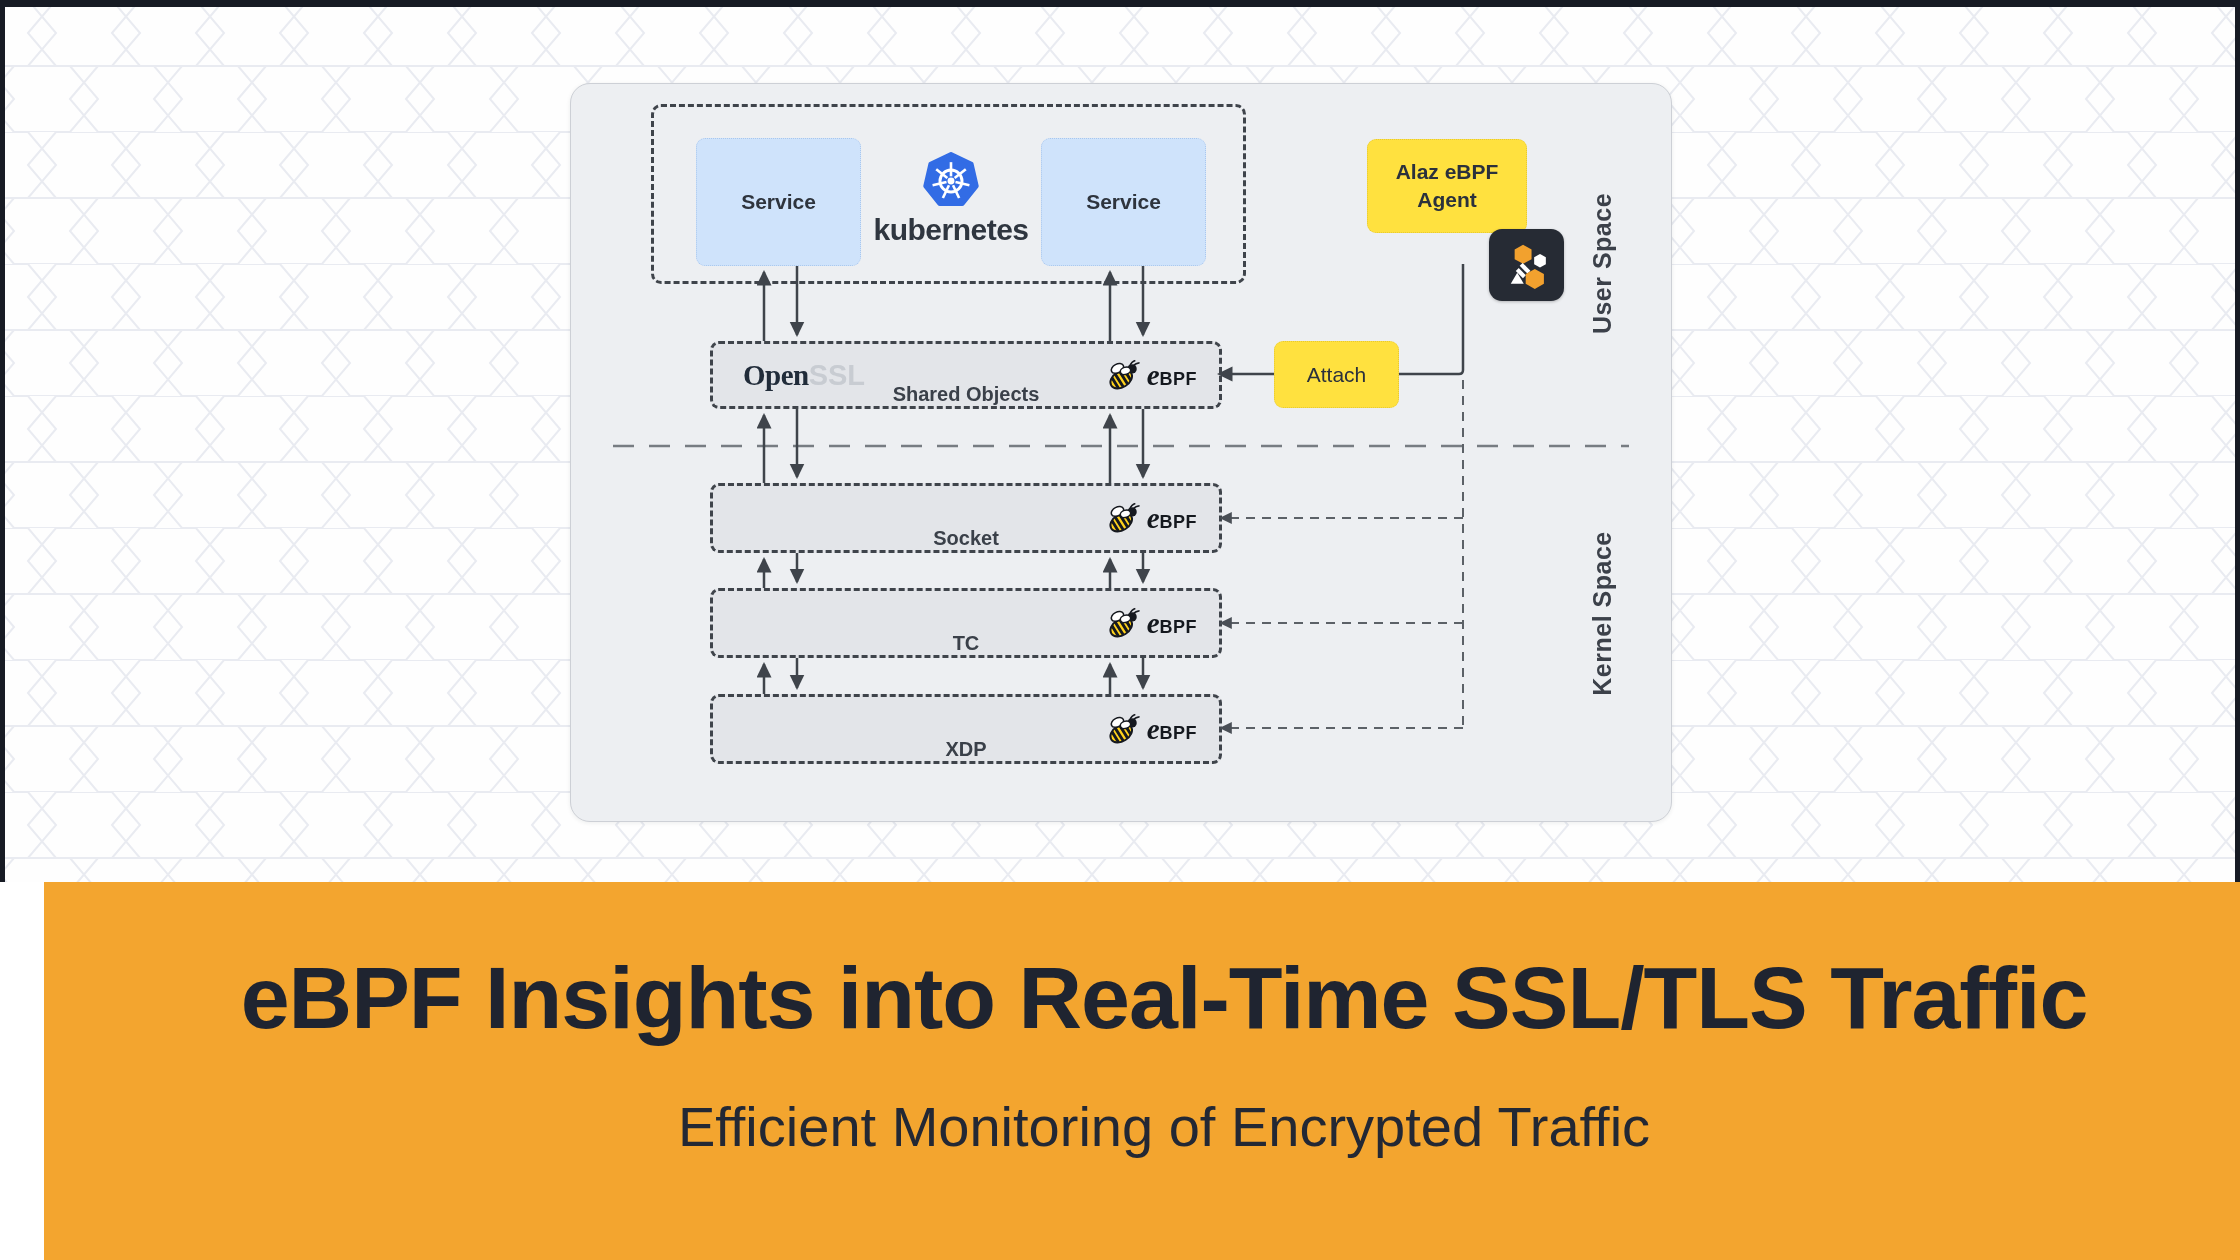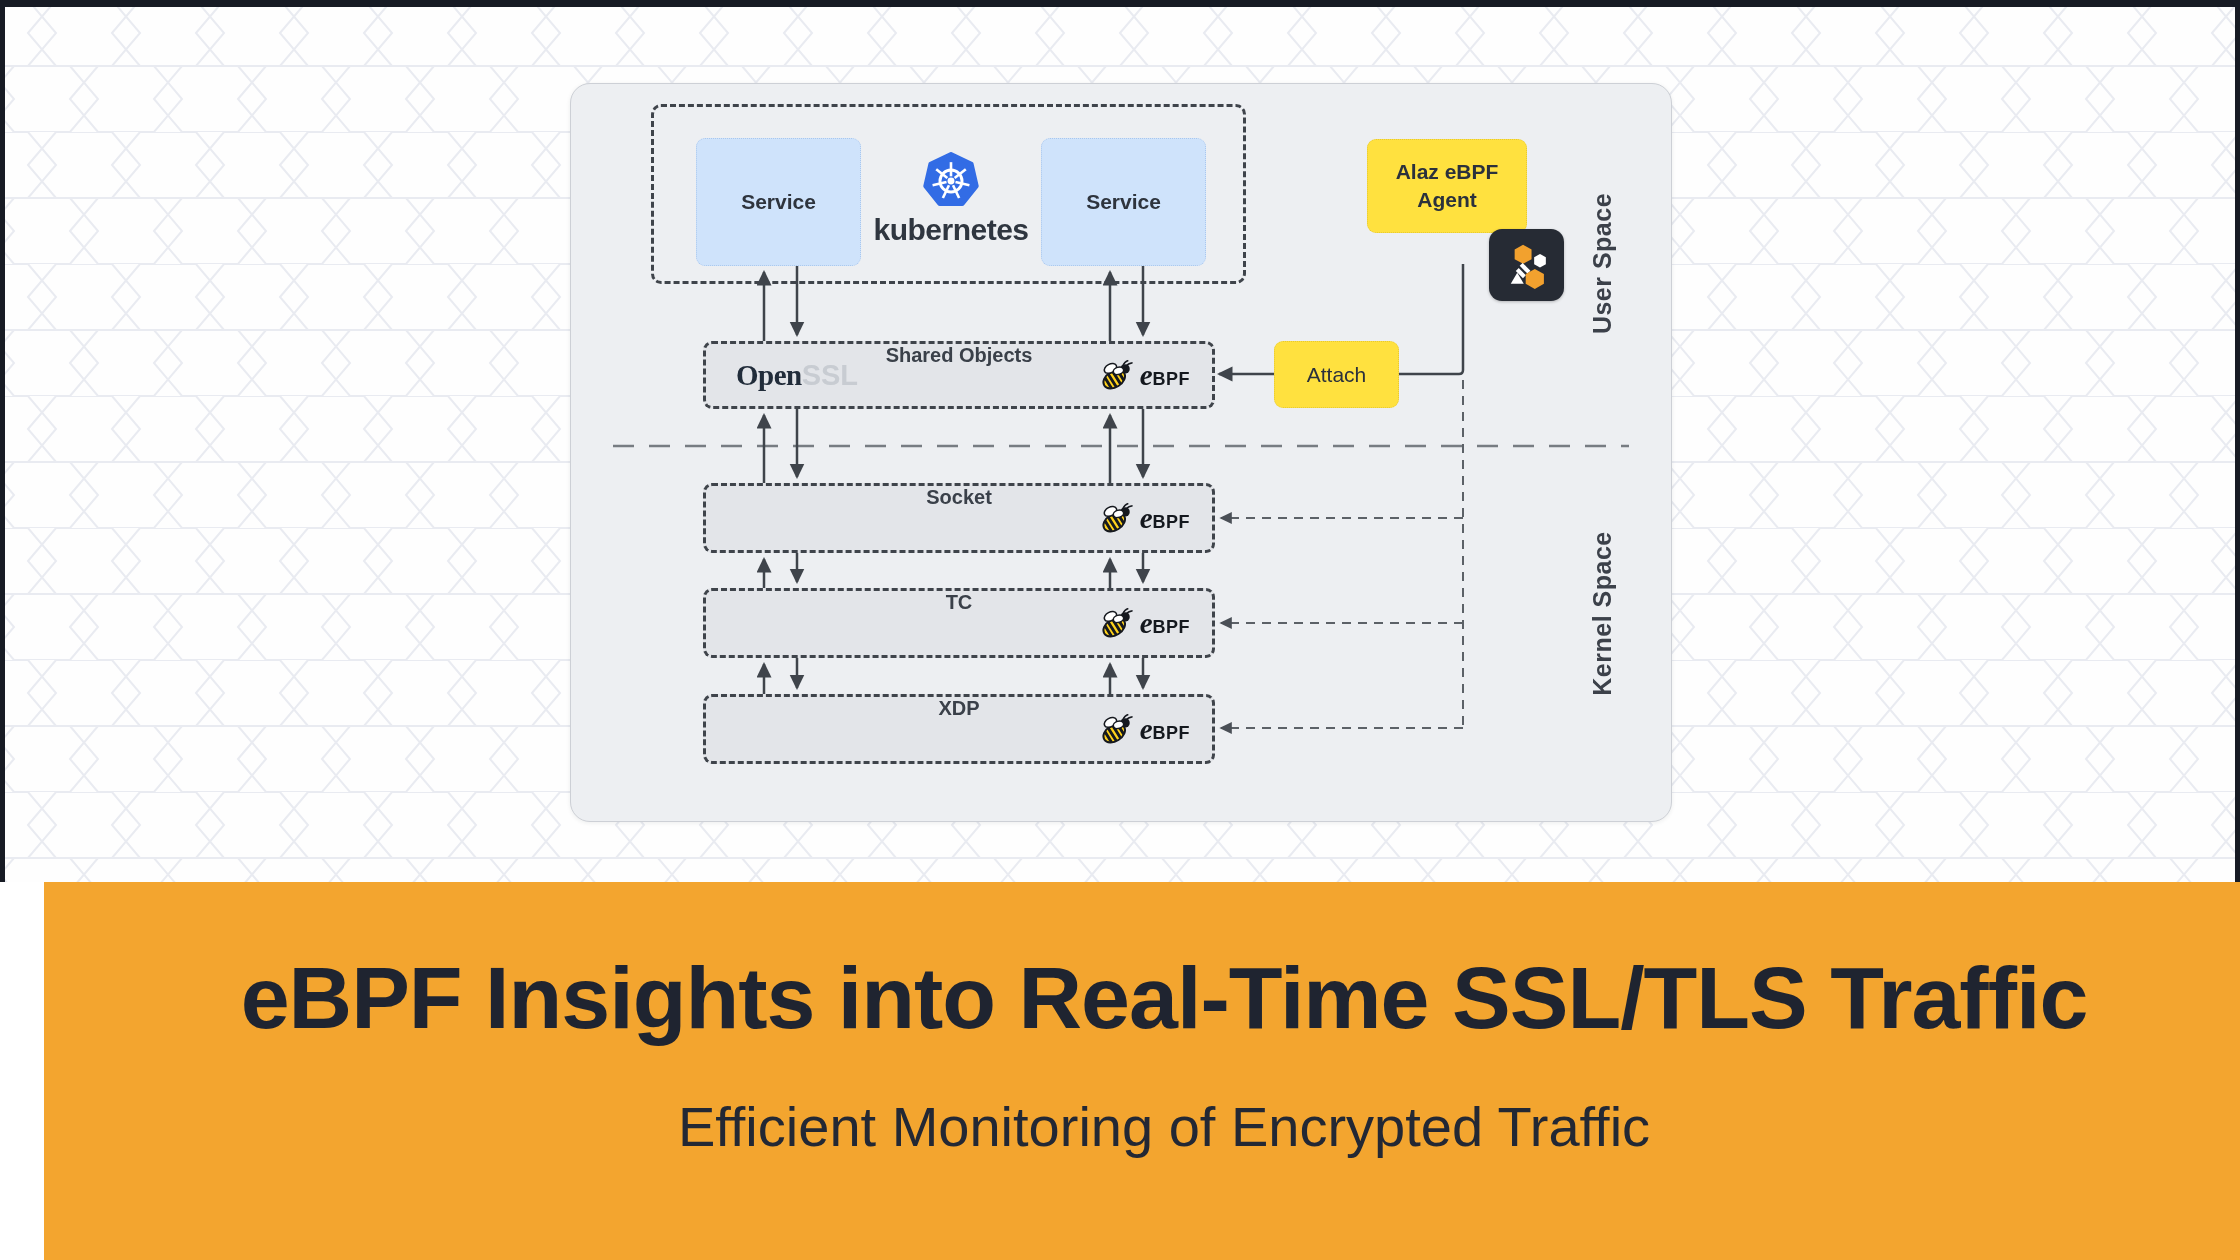--- a/index.html
+++ b/index.html
@@ -17,21 +17,21 @@
   .panel{position:absolute;left:570px;top:83px;width:1100px;height:737px;background:#edeff2;border:1px solid #cdd0d6;border-radius:20px;box-shadow:0 1px 4px rgba(30,34,44,.08);}
   .abs{position:absolute;box-sizing:border-box;}
 
   .cluster-box{left:80px;top:20px;width:595px;height:180px;border:3px dashed #3f444b;border-radius:10px;background:transparent;}
   .service-box{width:165px;height:128px;top:54px;background:#cfe3fb;border:1px dotted #a9c7ee;border-radius:9px;display:flex;align-items:center;justify-content:center;}
   .service-box .lbl{font-size:21px;font-weight:700;color:#2e343d;}
 
   .k8s-block{left:280px;top:68px;width:200px;display:flex;flex-direction:column;align-items:center;}
   .k8s-word{margin-top:3px;font-size:30px;font-weight:700;letter-spacing:-0.5px;color:#2f3640;}
 
-  .grayrow{left:132px;width:512px;height:68px;background:#e3e5e9;border:3px dashed #3f444b;border-radius:9px;display:flex;align-items:flex-start;justify-content:center;}
+  .grayrow{left:139px;width:512px;height:68px;background:#e3e5e9;border:3px dashed #3f444b;border-radius:9px;display:flex;align-items:flex-end;justify-content:center;}
   .grayrow .lbl{font-size:20px;font-weight:700;color:#3a4049;}
   .row-openssl{top:257px;}
   .row-socket{top:399px;height:70px;}
   .row-tc{top:504px;height:70px;}
   .row-xdp{top:610px;height:70px;}
 
   .openssl-logo{position:absolute;left:30px;top:50%;transform:translateY(-50%);font-family:"Liberation Serif",serif;font-size:29px;font-weight:700;letter-spacing:-0.5px;white-space:nowrap;}
   .openssl-logo .open{color:#212c3a;}
   .openssl-logo .ssl{color:#c8ccd2;font-family:"Liberation Sans",sans-serif;letter-spacing:0;}
 

